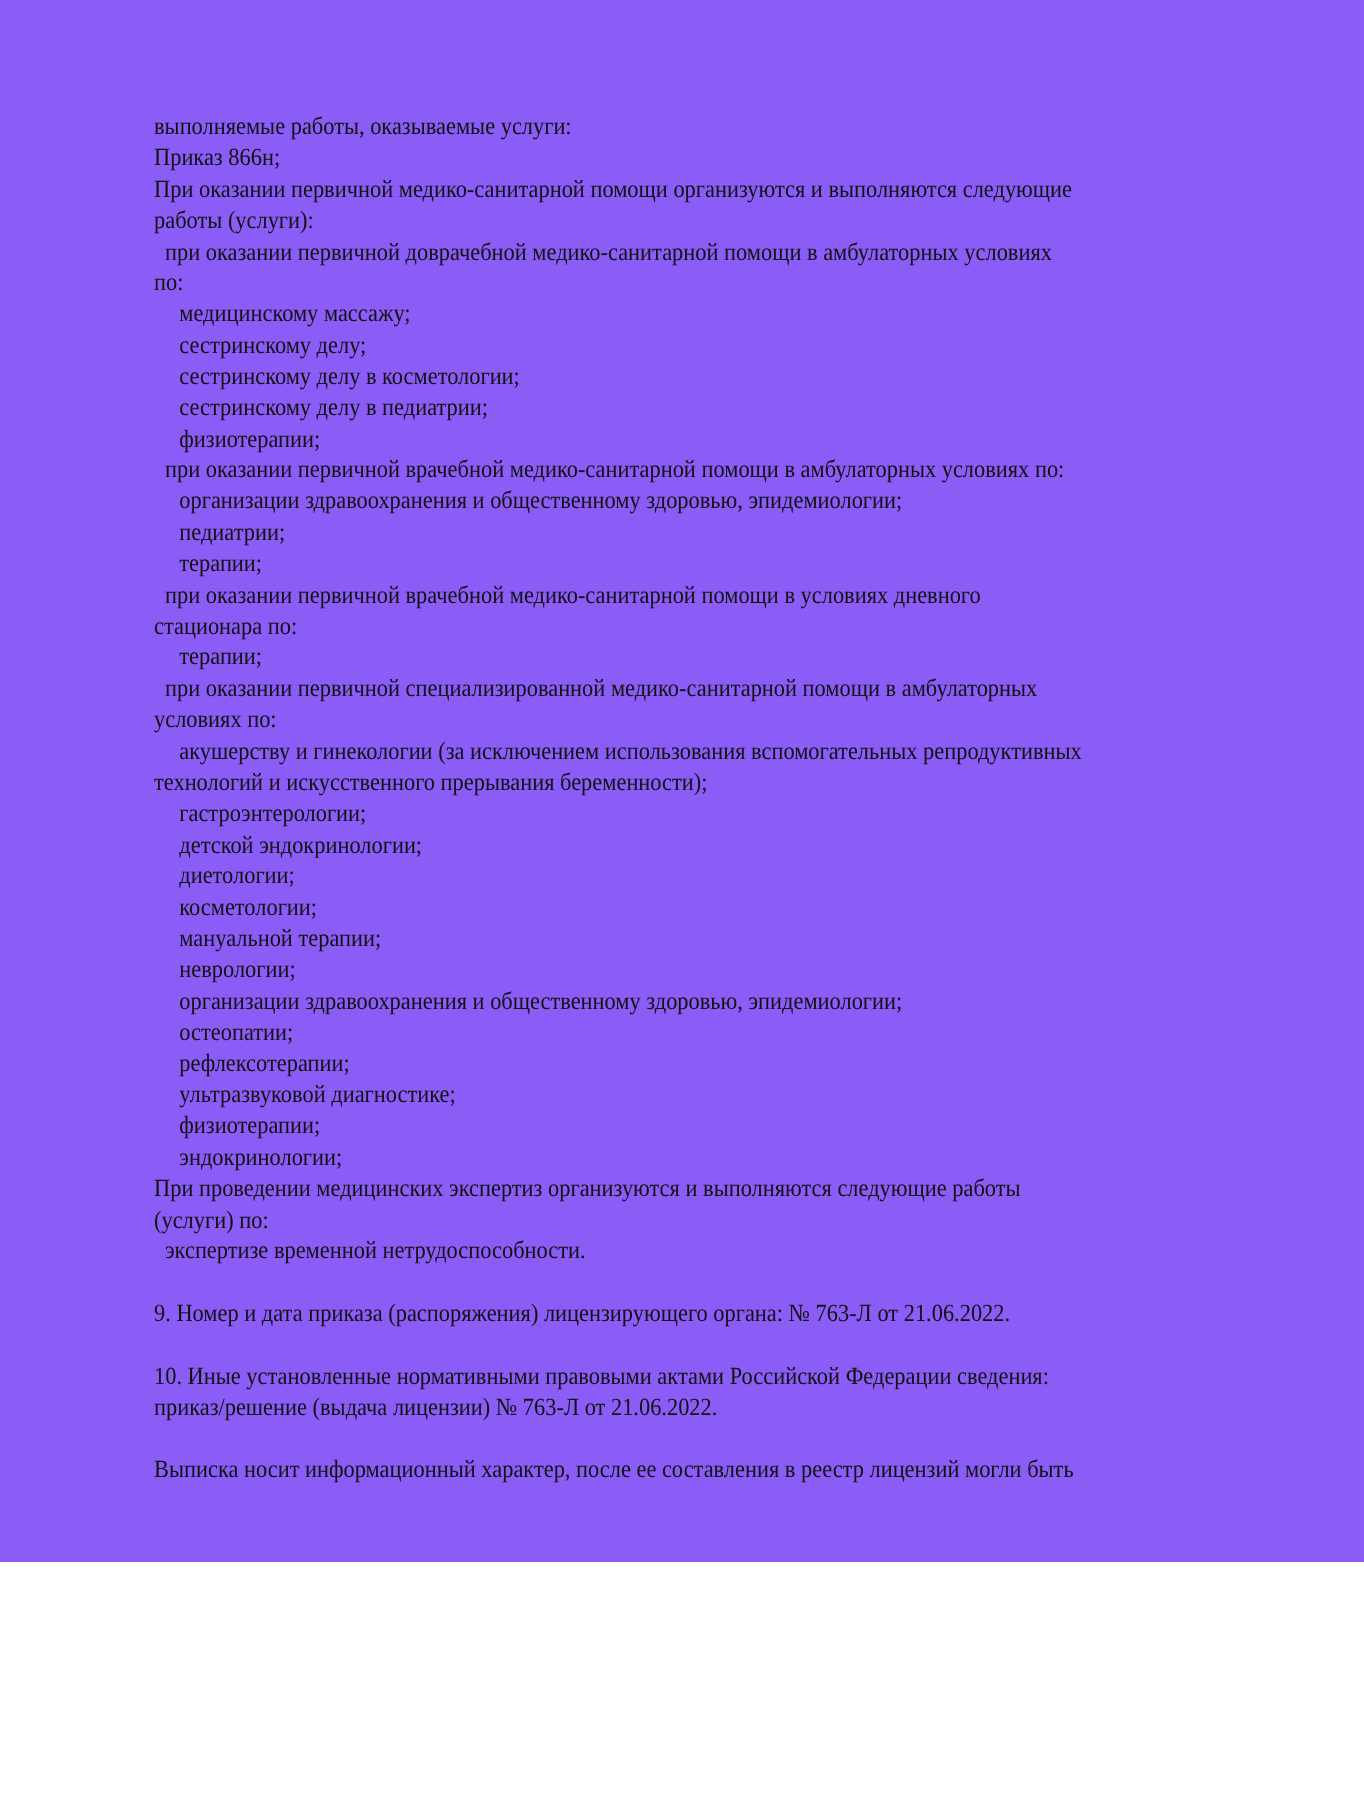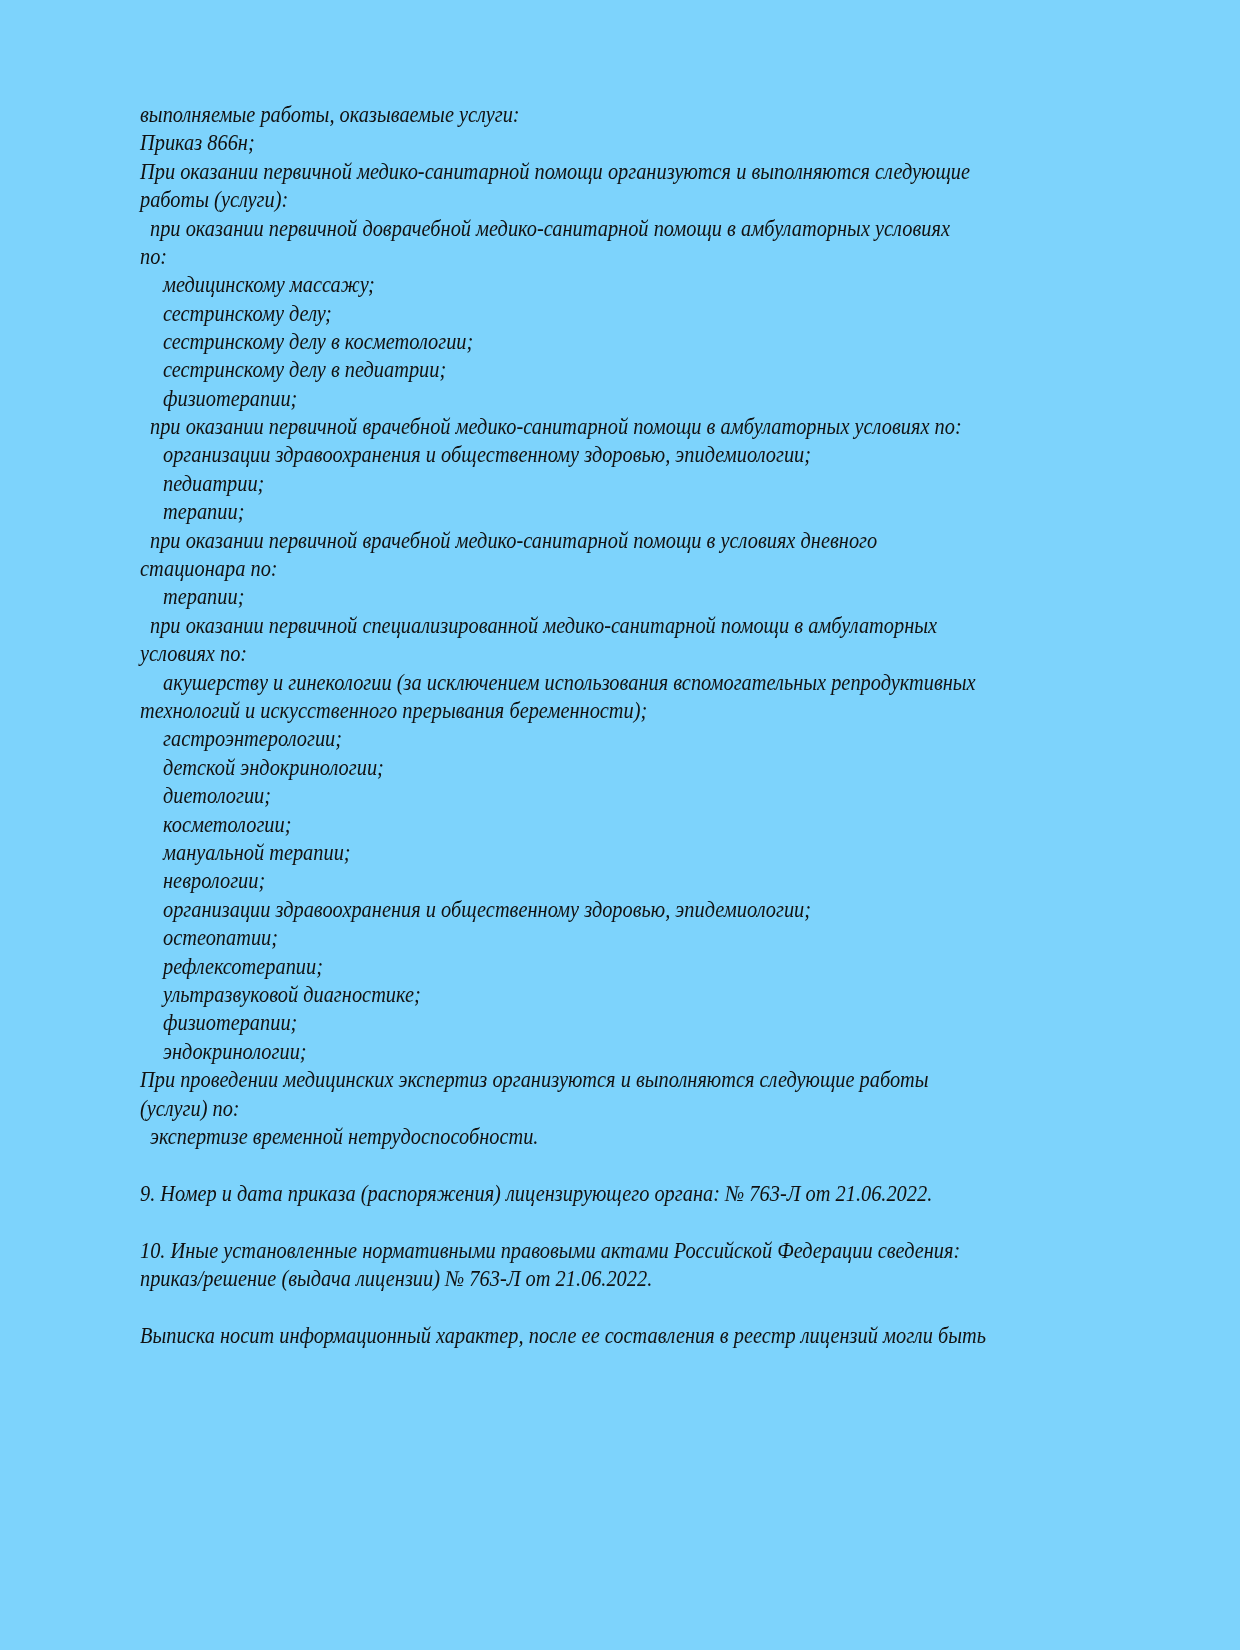--- a/index.html
+++ b/index.html
@@ -13,23 +13,22 @@
       position: relative;
       overflow: hidden;
       font-family: "Liberation Serif", serif;
       color: #111111;
     }
     .page {
       position: absolute;
       left: 0;
       top: 0;
       width: 1240px;
-      height: 1650px;
-      background: #7dd3fc;
-      font-style: italic;
+      height: 1420px;
+      background: #8b5cf6;
     }
     .line {
       position: absolute;
       left: 140px;
       white-space: pre;
       font-size: 22.5px;
       line-height: 28px;
       transform-origin: 0 0;
       transform: scaleX(0.905);
       letter-spacing: 0;

